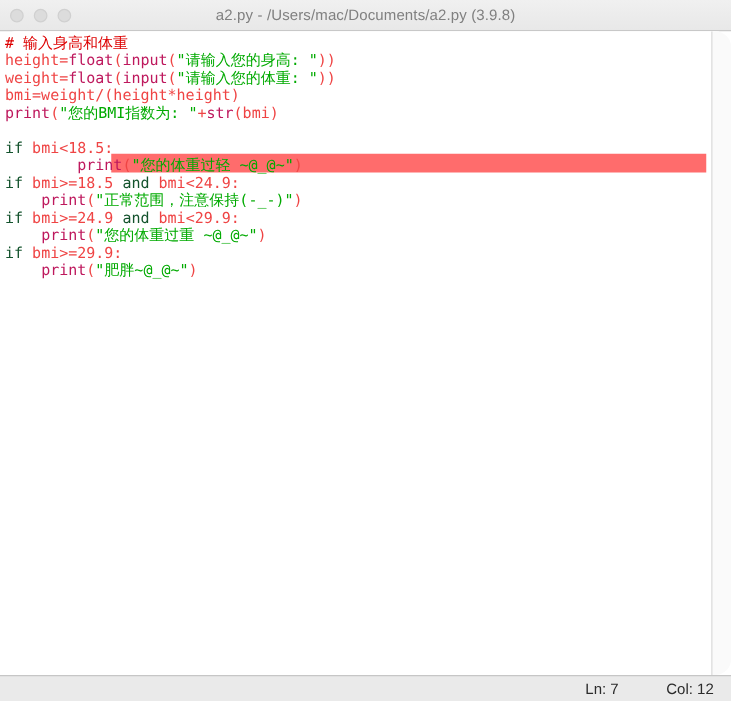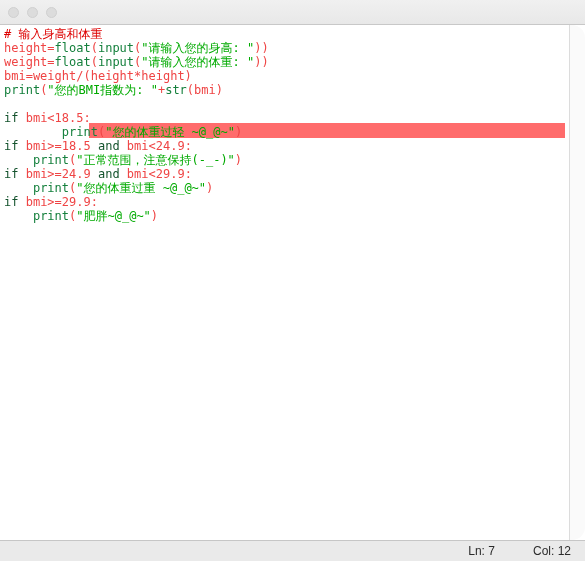--- a/index.html
+++ b/index.html
@@ -81,21 +81,21 @@
     white-space: pre;
     color: #000000;
     z-index: 2;
   }
   .code .line {
     height: 14px;
     white-space: pre;
   }
   .tok-comment { color: #dd0000; }
   .tok-string  { color: #00aa00; }
-  .tok-builtin { color: #15803d; }
+  .tok-builtin { color: #be185d; }
   .tok-keyword { color: #14532d; }
   .tok-plain   { color: #ef4444; }
 
   
   .error-highlight {
     position: absolute;
     left: 89px;
     top: 98px;
     width: 476px;
     height: 15px;
@@ -147,20 +147,21 @@
 <body>
 
 <div class="window">
 
   <div class="titlebar">
     <div class="traffic-lights">
       <div class="light"></div>
       <div class="light"></div>
       <div class="light"></div>
     </div>
+    <div class="title-text">a2.py - /Users/mac/Documents/a2.py (3.9.8)</div>
   </div>
 
   <div class="editor-wrap">
     <div class="error-highlight"></div>
     <pre class="code" id="code-root"><div class="line"><span class="tok-comment"># 输入身高和体重</span></div><div class="line"><span class="tok-plain">height=</span><span class="tok-builtin">float</span><span class="tok-plain">(</span><span class="tok-builtin">input</span><span class="tok-plain">(</span><span class="tok-string">"请输入您的身高: "</span><span class="tok-plain">))</span></div><div class="line"><span class="tok-plain">weight=</span><span class="tok-builtin">float</span><span class="tok-plain">(</span><span class="tok-builtin">input</span><span class="tok-plain">(</span><span class="tok-string">"请输入您的体重: "</span><span class="tok-plain">))</span></div><div class="line"><span class="tok-plain">bmi=weight/(height*height)</span></div><div class="line"><span class="tok-builtin">print</span><span class="tok-plain">(</span><span class="tok-string">"您的BMI指数为: "</span><span class="tok-plain">+</span><span class="tok-builtin">str</span><span class="tok-plain">(bmi)</span></div><div class="line">​</div><div class="line"><span class="tok-keyword">if</span><span class="tok-plain"> bmi&lt;18.5:</span></div><div class="line"><span class="tok-plain">        </span><span class="tok-builtin">print</span><span class="tok-plain">(</span><span class="tok-string">"您的体重过轻 ~@_@~"</span><span class="tok-plain">)</span></div><div class="line"><span class="tok-keyword">if</span><span class="tok-plain"> bmi&gt;=18.5 </span><span class="tok-keyword">and</span><span class="tok-plain"> bmi&lt;24.9:</span></div><div class="line"><span class="tok-plain">    </span><span class="tok-builtin">print</span><span class="tok-plain">(</span><span class="tok-string">"正常范围，注意保持(-_-)"</span><span class="tok-plain">)</span></div><div class="line"><span class="tok-keyword">if</span><span class="tok-plain"> bmi&gt;=24.9 </span><span class="tok-keyword">and</span><span class="tok-plain"> bmi&lt;29.9:</span></div><div class="line"><span class="tok-plain">    </span><span class="tok-builtin">print</span><span class="tok-plain">(</span><span class="tok-string">"您的体重过重 ~@_@~"</span><span class="tok-plain">)</span></div><div class="line"><span class="tok-keyword">if</span><span class="tok-plain"> bmi&gt;=29.9:</span></div><div class="line"><span class="tok-plain">    </span><span class="tok-builtin">print</span><span class="tok-plain">(</span><span class="tok-string">"肥胖~@_@~"</span><span class="tok-plain">)</span></div></pre>
     <div class="vscrollbar">
       <div class="vscroll-thumb"></div>
     </div>
   </div>
 

